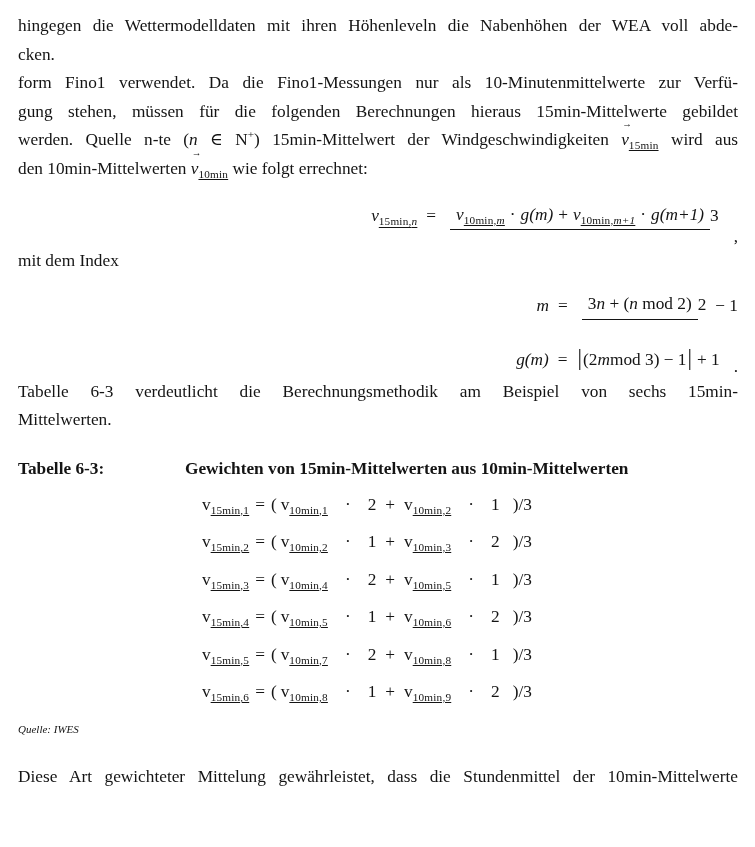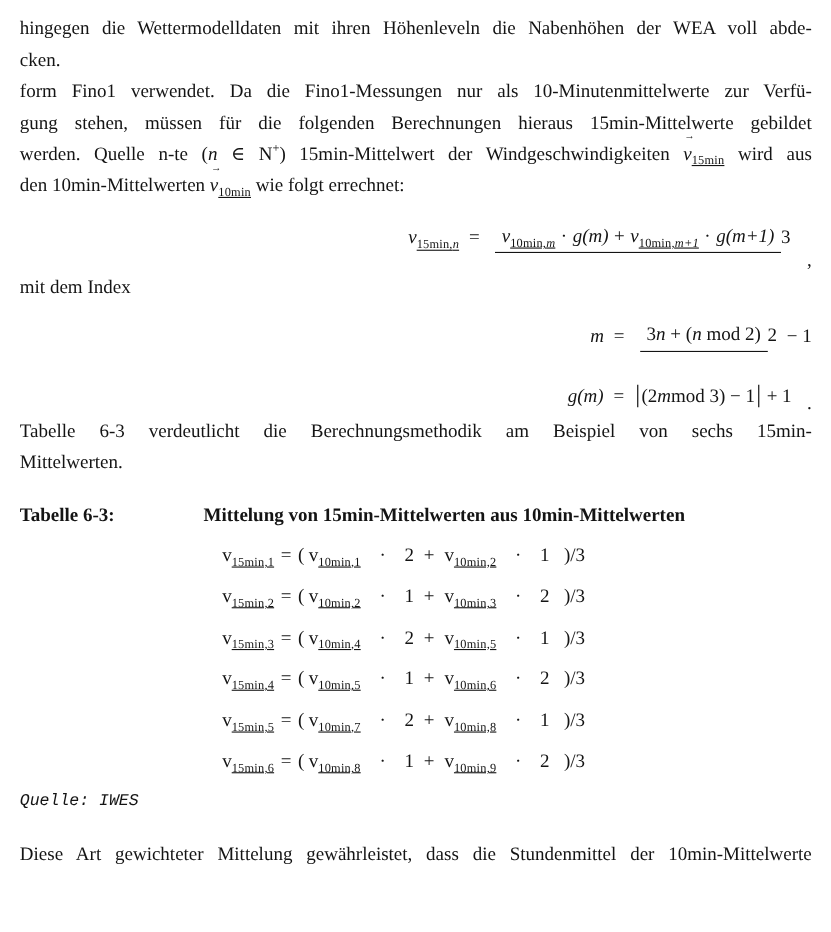--- a/index.html
+++ b/index.html
@@ -33,21 +33,21 @@
   .p3{margin-top:0;}
   .caption{font-weight:bold;margin-top:20px;height:28.5px;}
   .cap-label{display:inline-block;width:167px;}
   .ttable{margin:3px 0 0 184px;}
   .trow{height:37.5px;display:flex;align-items:center;white-space:nowrap;}
   .trow .sp-eq{margin:0 6px;}
   .trow .sp-dot{margin:0 17px;}
   .trow .sp-plus{margin:0 9px;}
   .trow .sp-close{margin-left:13px;}
   .trow .sp-open{margin-right:4px;}
-  .source{font-style:italic;font-size:15px;height:24px;margin-top:4px;font-family:Liberation Mono, monospace;}
+  .source{font-style:italic;font-size:11px;height:24px;margin-top:4px;}
   .p4{margin-top:24px;}
 </style>
 </head>
 <body>
 
 <div class="page">
 
   <div class="para">
     <div class="line jl">hingegen die Wettermodelldaten mit ihren Höhenleveln die Nabenhöhen der WEA voll abde-</div>
     <div class="line">cken.</div>
@@ -94,21 +94,21 @@
       <span class="tail">+ 1</span>
     <span class="period">.</span>
   </div>
 
   <div class="para p3">
     <div class="line jl">Tabelle 6-3 verdeutlicht die Berechnungsmethodik am Beispiel von sechs 15min-</div>
     <div class="line">Mittelwerten.</div>
   </div>
 
   <div class="caption">
-    <span class="cap-label">Tabelle 6-3:</span><span class="cap-title">Mittelung von 15min-Mittelwerten aus 10min-Mittelwerten</span>
+    <span class="cap-label">Tabelle 6-3:</span><span class="cap-title">Gewichten von 15min-Mittelwerten aus 10min-Mittelwerten</span>
   </div>
 
   <div class="ttable">
 
     <div class="trow">
       <span><span>v</span><sub>15min,1</sub></span>
       <span class="sp-eq">=</span>
       <span class="sp-open">(</span>
       <span><span>v</span><sub>10min,1</sub></span>
       <span class="sp-dot">·</span>

